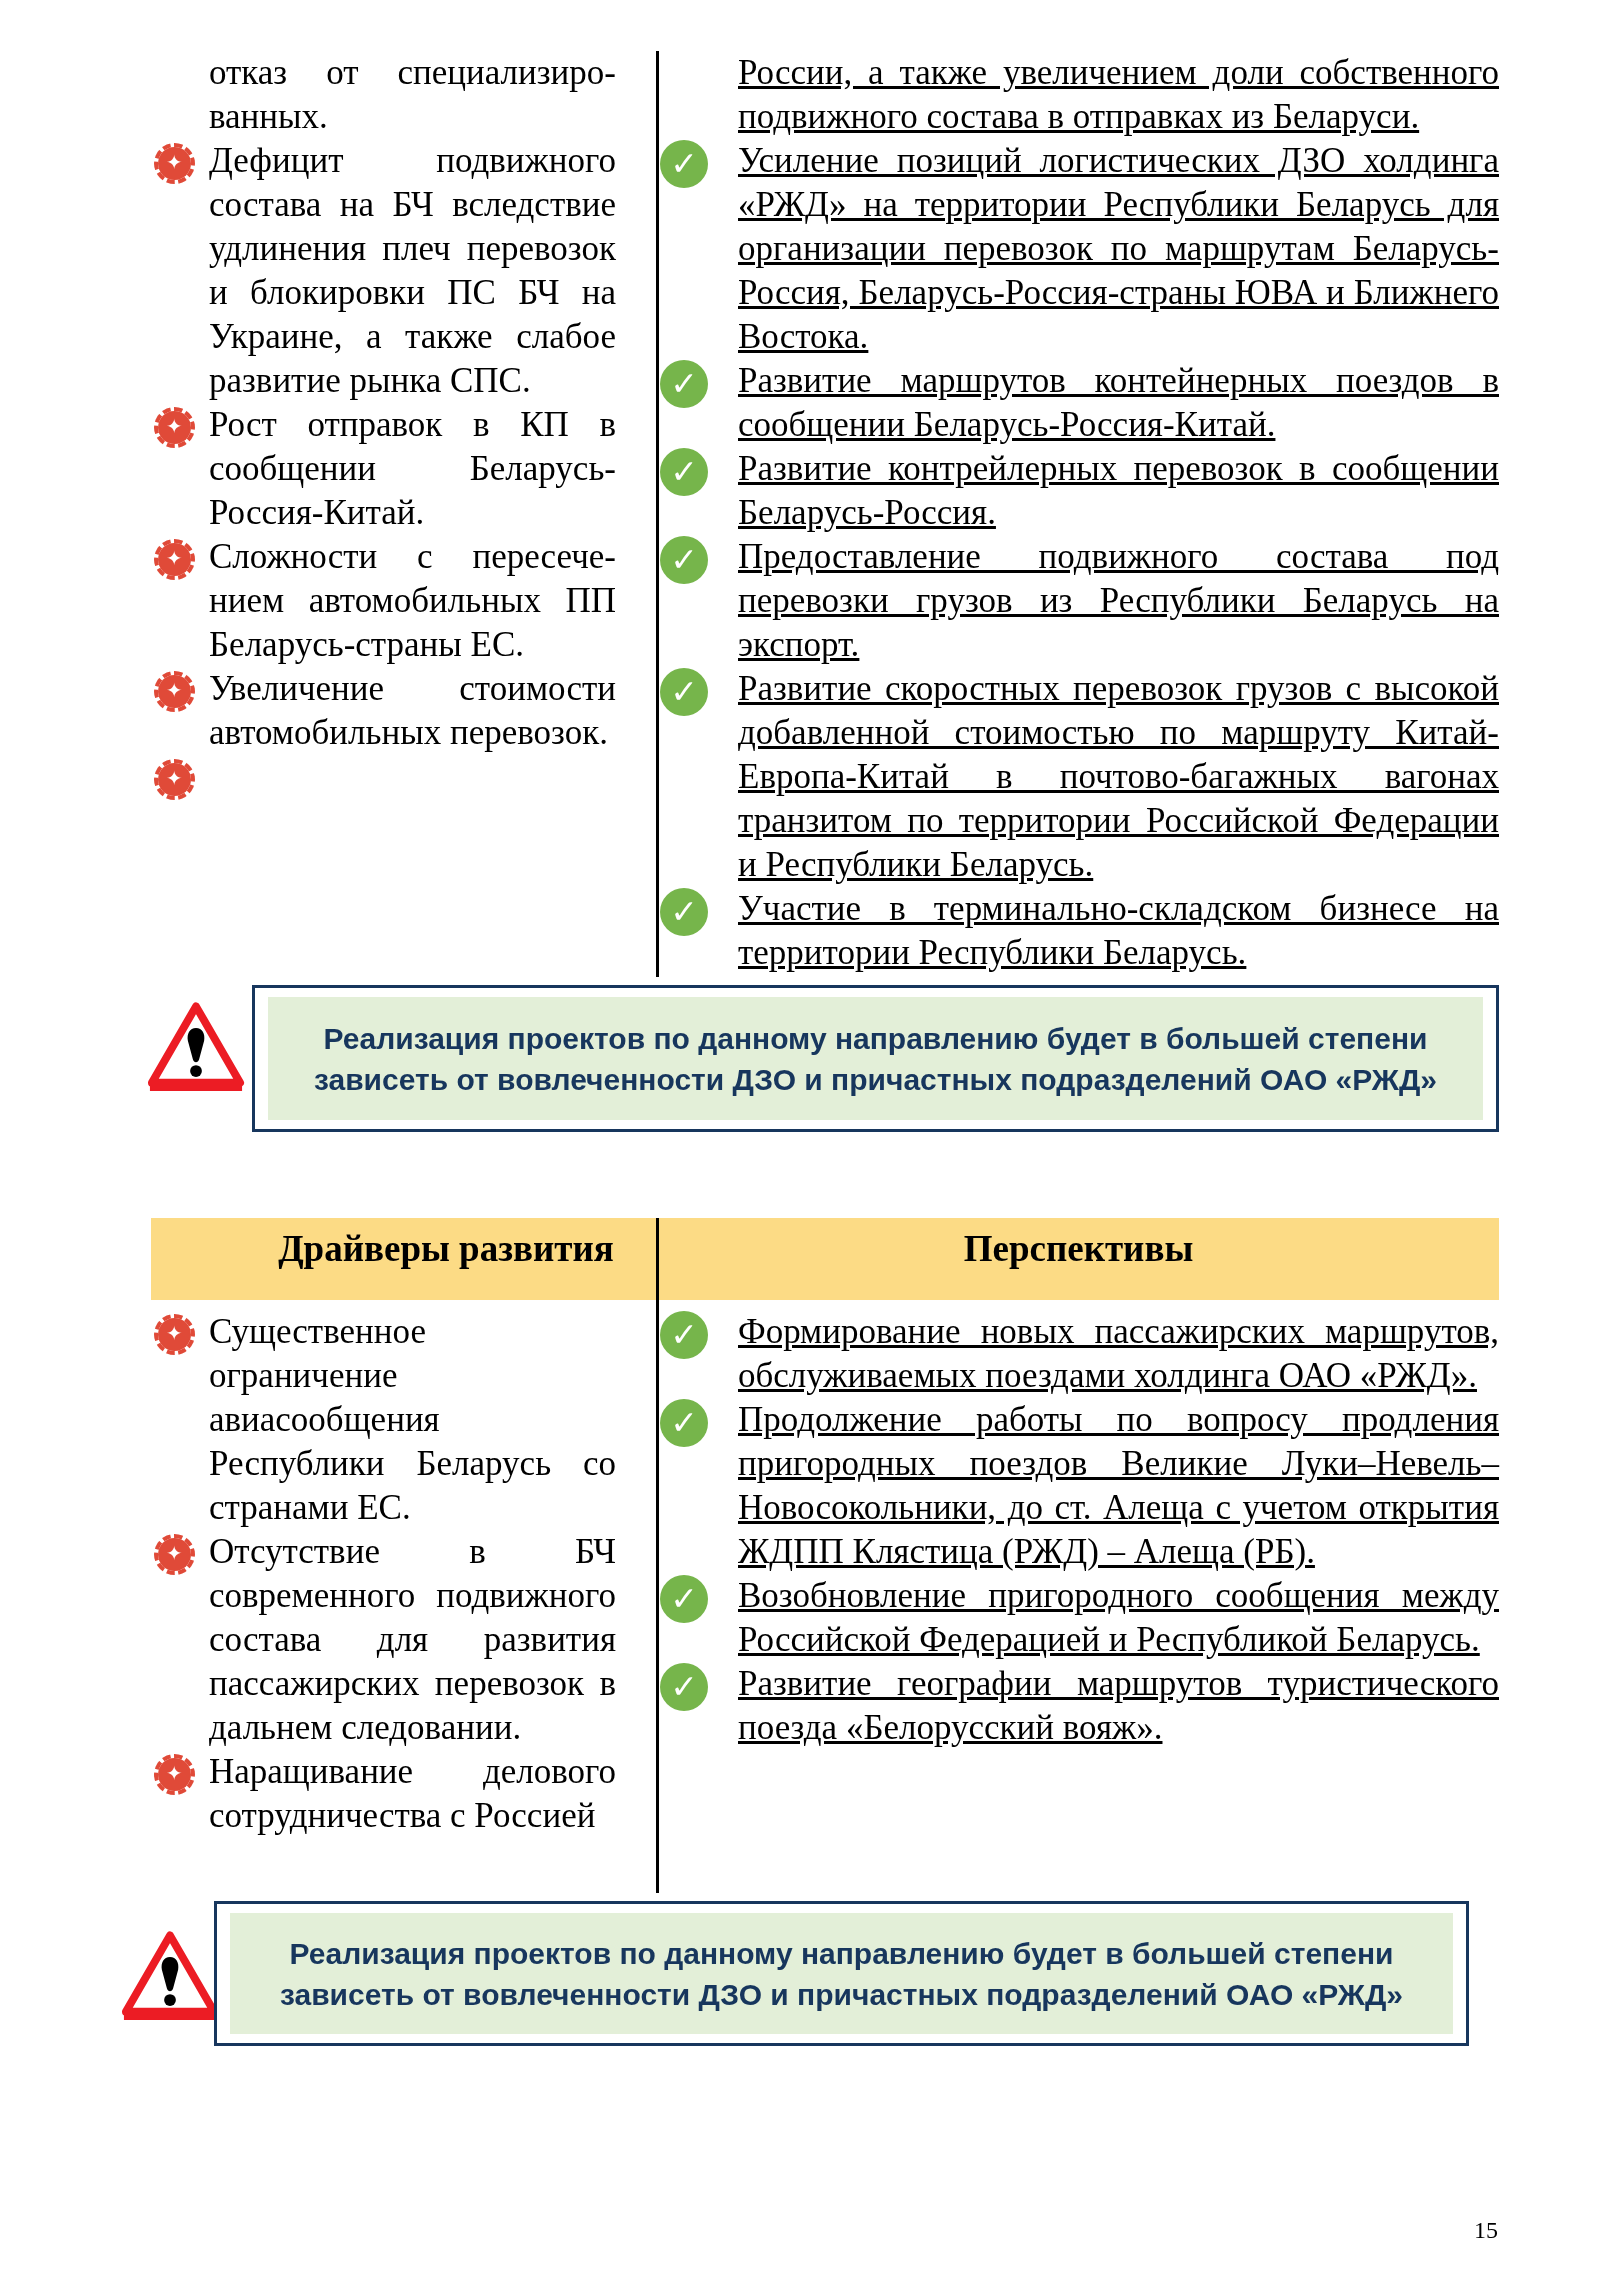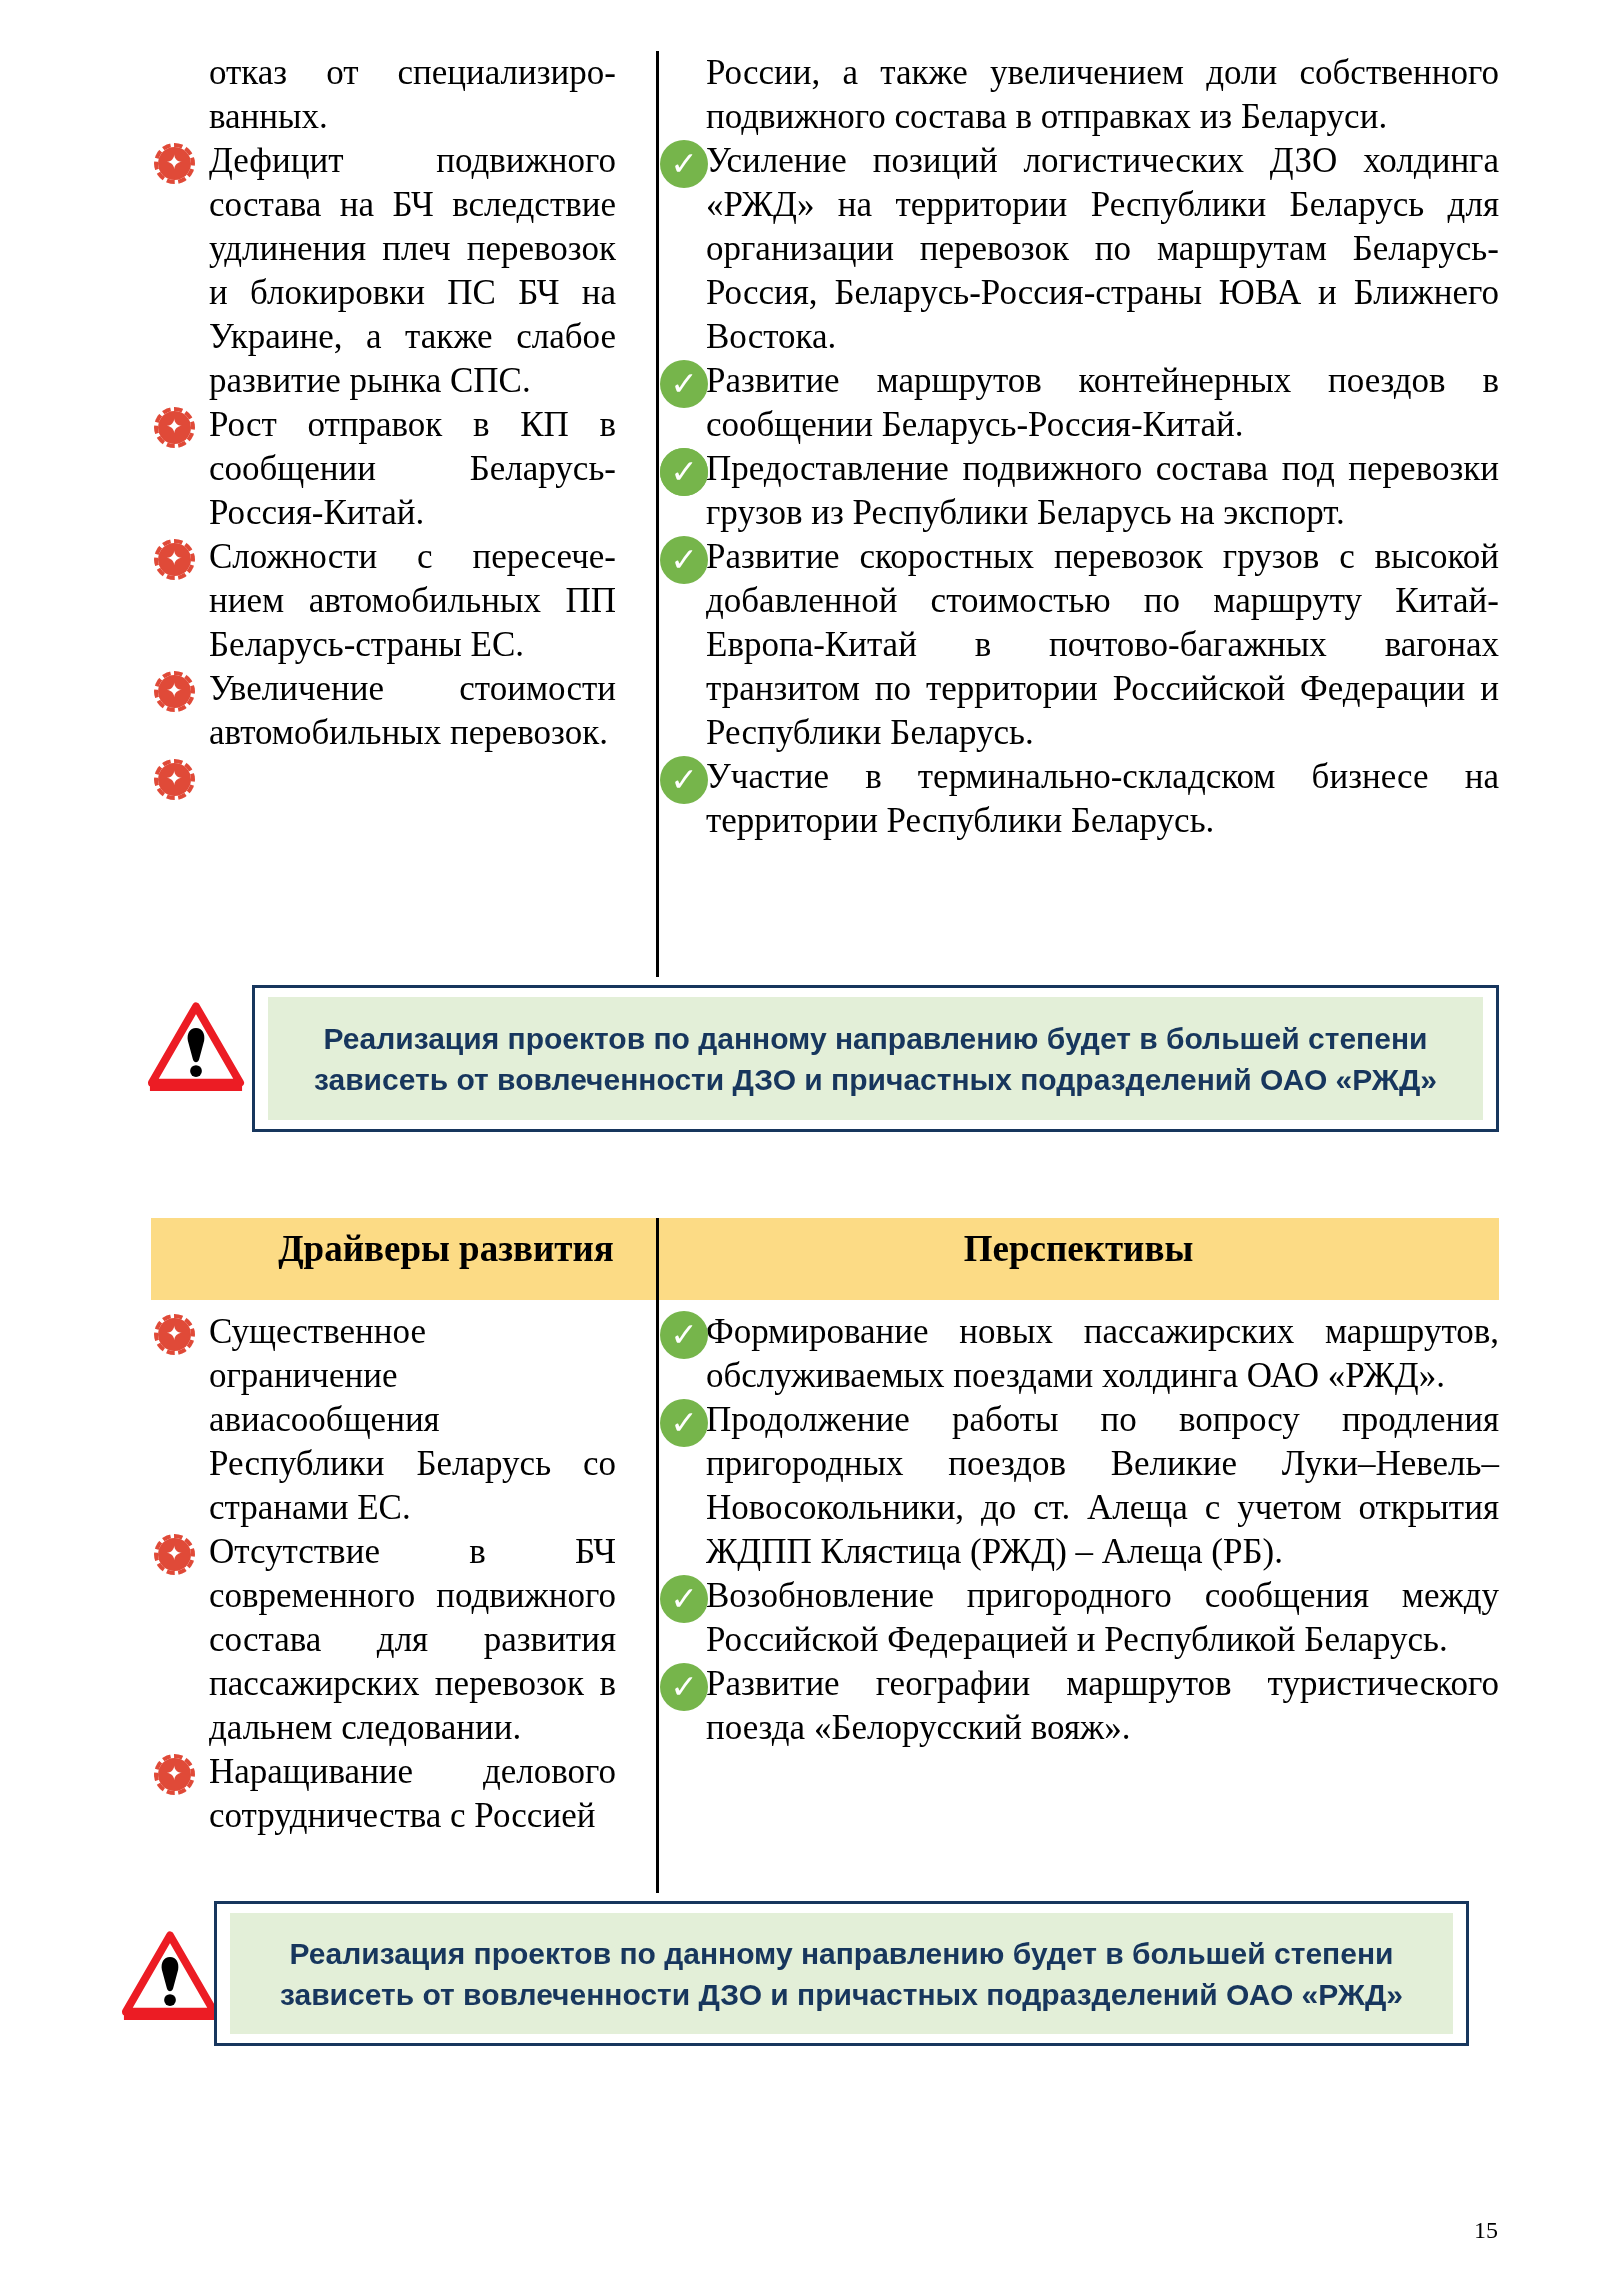--- a/index.html
+++ b/index.html
@@ -14,21 +14,21 @@
   
   .col{position:absolute;}
   .col .item{
     position:relative;
     text-align:justify;
     font-size:35px;
     line-height:44px;
     color:#000;
   }
   .col-drivers .item{padding-left:58px;}
-  .col-prospects .item{padding-left:46px;}
+  .col-prospects .item{padding-left:78px;text-decoration:underline;}
   .marker{
     position:absolute;
     display:flex;align-items:center;justify-content:center;
     color:#fff;border-radius:50%;
     font-family:"DejaVu Sans", sans-serif;
   }
   .marker.red{
     left:2.6px;top:3.9px;width:33px;height:33px;
     background:var(--driver_red,#E04A38);
     background-clip:padding-box;
@@ -132,20 +132,21 @@
       <div class="item">
       <span class="marker green">✓</span>
       <span class="item-text">Усиление позиций логистических ДЗО холдинга «РЖД» на территории Республики Беларусь для организации перевозок по маршрутам Беларусь- Россия, Беларусь-Россия-страны ЮВА и Ближнего Востока.</span>
     </div>
       <div class="item">
       <span class="marker green">✓</span>
       <span class="item-text">Развитие маршрутов контейнерных поездов в сообщении Беларусь-Россия-Китай.</span>
     </div>
       <div class="item">
       <span class="marker green">✓</span>
+      <span class="item-text">Развитие контрейлерных перевозок в сообщении Беларусь-Россия.</span>
     </div>
       <div class="item">
       <span class="marker green">✓</span>
       <span class="item-text">Предоставление подвижного состава под перевозки грузов из Республики Беларусь на экспорт.</span>
     </div>
       <div class="item">
       <span class="marker green">✓</span>
       <span class="item-text">Развитие скоростных перевозок грузов с высокой добавленной стоимостью по маршруту Китай-Европа-Китай в почтово-багажных вагонах транзитом по территории Российской Федерации и Республики Беларусь.</span>
     </div>
       <div class="item">

